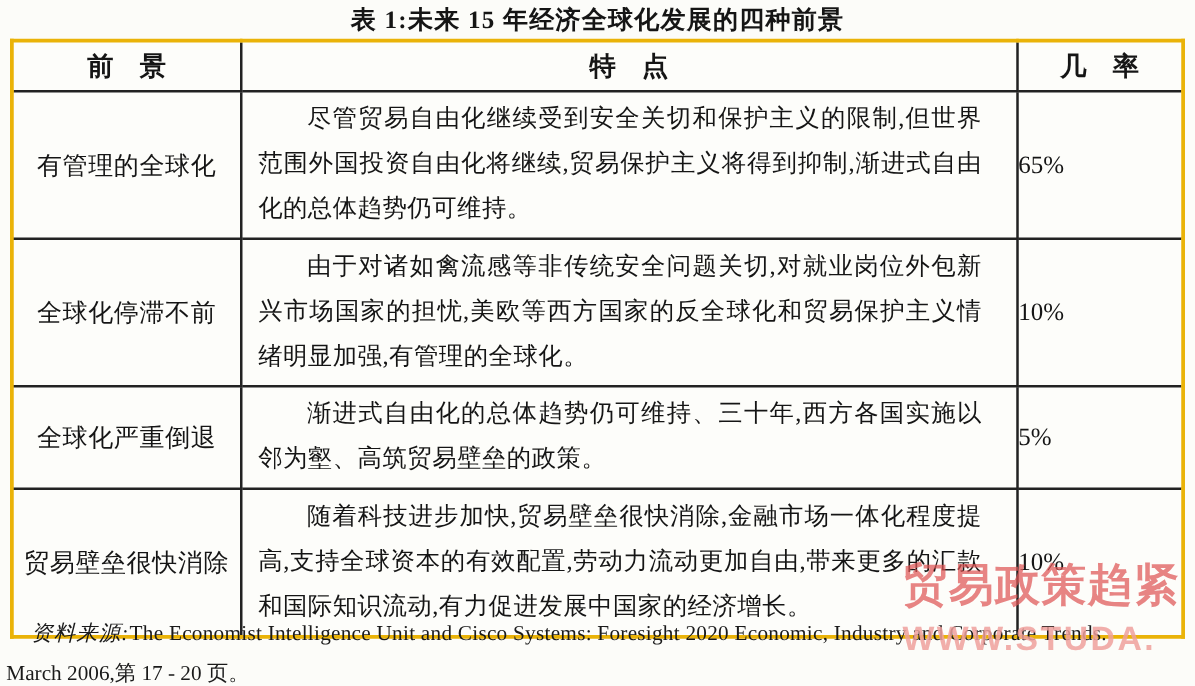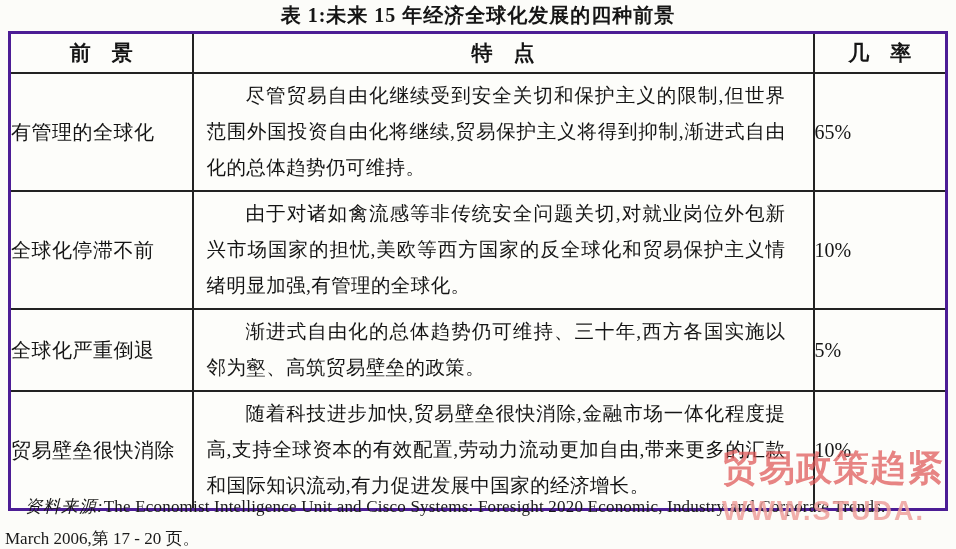--- a/index.html
+++ b/index.html
@@ -20,38 +20,39 @@
     text-align:center;
     font-size:20px; font-weight:bold;
     letter-spacing:1px;
     white-space:nowrap;
   }
   table.prospects {
     position:absolute; top:31px; left:8px;
     width:937px;
     border-collapse:collapse;
     table-layout:fixed;
-    border:3px solid #4c1d95;
+    border:3px solid #eab308;
     background:#fdfdfa;
   }
   .prospects th, .prospects td {
     border:2px solid #222;
     padding:0;
     vertical-align:middle;
   }
   .prospects th {
     height:38px;
     font-size:21px;
     font-weight:bold;
     text-align:center;
   }
   tr.r0 td, tr.r1 td { height:110px; }
   tr.r2 td { height:72px; }
   tr.r3 td { height:108px; }
   td.prospect {
+    text-align:center;
     font-size:20px;
     letter-spacing:0.5px;
   }
   td.features p {
     margin:0;
     padding:4px 27px 4px 13px;
     text-indent:2em;
     font-size:19.5px;
     line-height:36px;
     text-align:justify;

